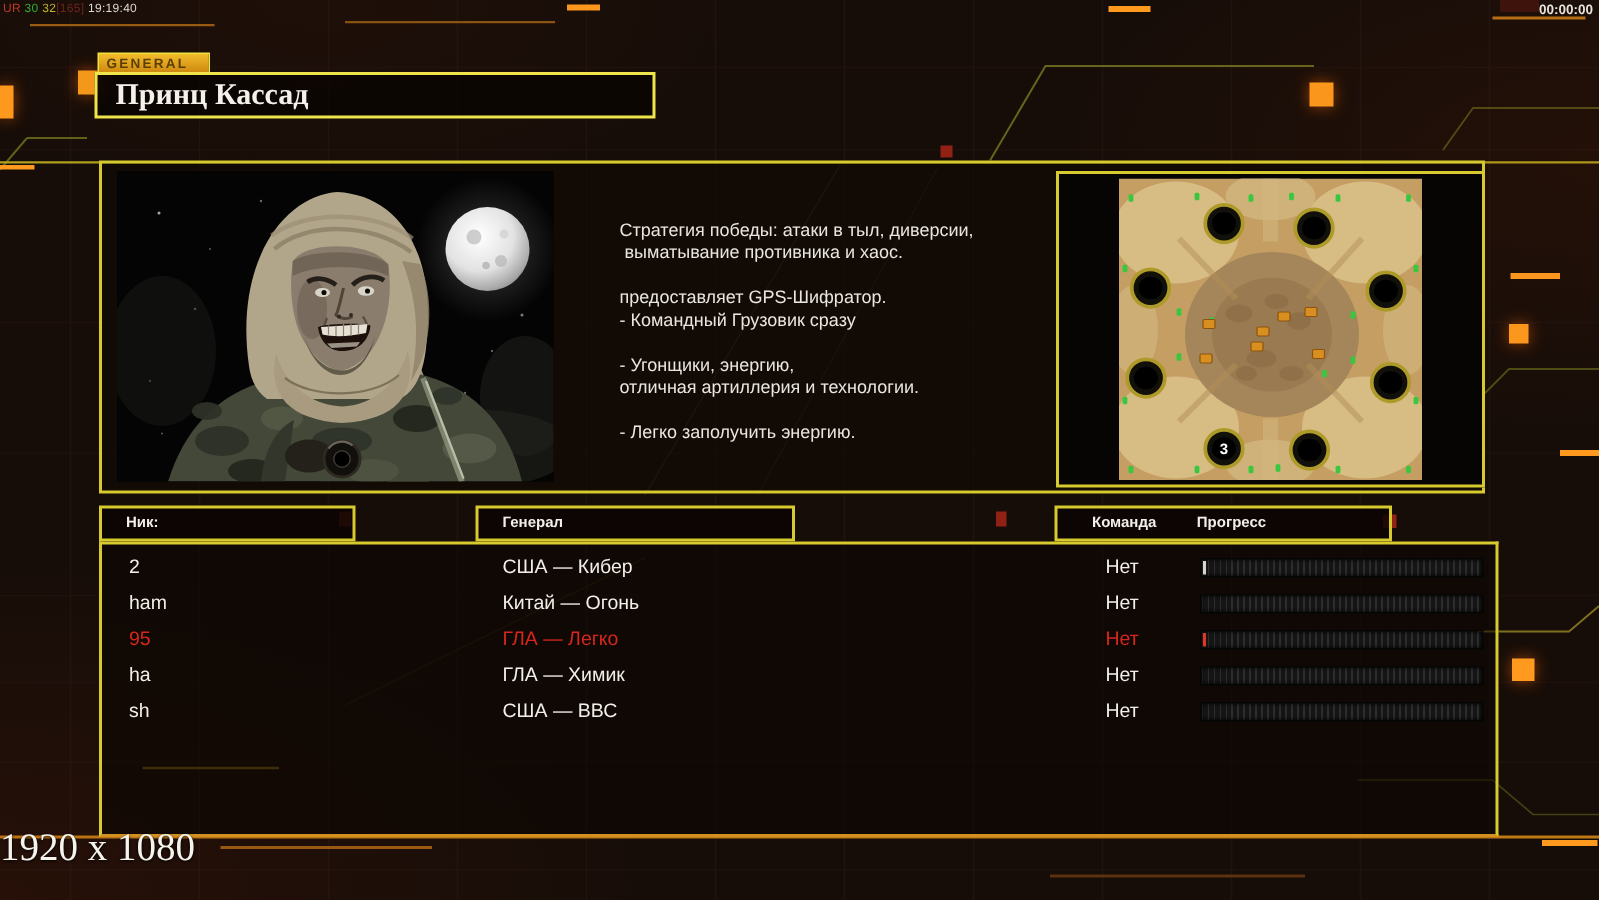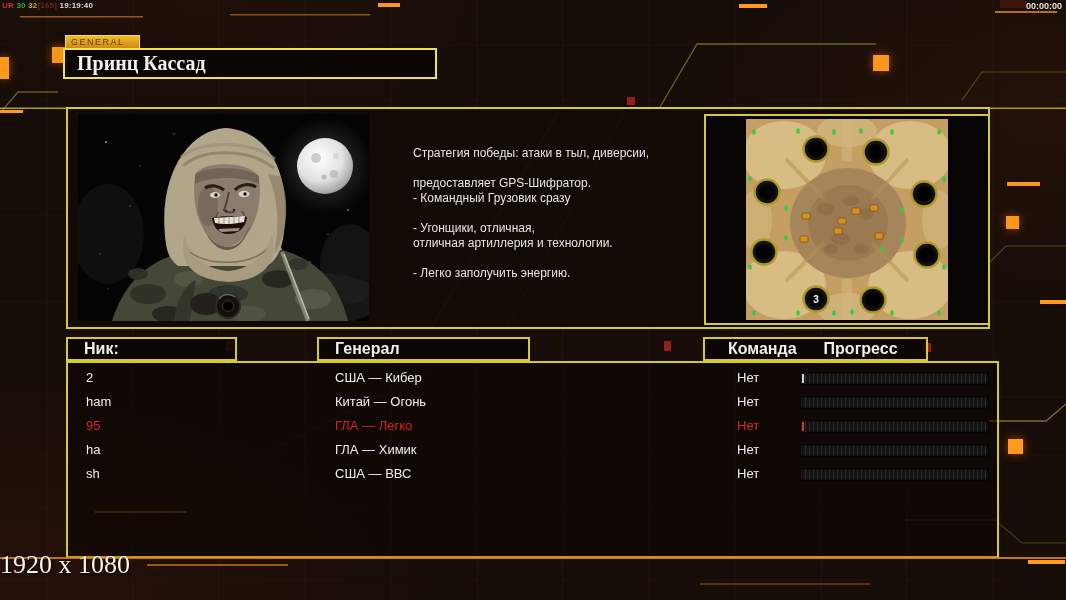--- a/index.html
+++ b/index.html
@@ -13,28 +13,28 @@
     background:
       radial-gradient(620px 320px at 0% 100%, rgba(150,40,10,.12), transparent 70%),
       radial-gradient(520px 260px at 100% 18%, rgba(160,55,10,.09), transparent 70%),
       radial-gradient(400px 200px at 20% 0%, rgba(120,40,10,.08), transparent 70%);
   }
   .abs{position:absolute}
   .ui{z-index:2}
   #decor{position:absolute;left:0;top:0;z-index:0}
 
   
-  #debug-readout{left:2px;top:1px;font-size:8px;font-weight:bold;white-space:pre;letter-spacing:.2px}
+  #debug-readout{left:2px;top:1px;font-size:8px;font-weight:normal;white-space:pre;letter-spacing:.2px}
   #match-time{right:4px;top:1px;font-size:9px;font-weight:bold;color:#e6e2dc}
 
   
   #general-tab{
     left:65px;top:35px;width:68px;height:12px;padding-left:5px;
     background:linear-gradient(180deg,#f2bc2c,#cf8a10);
-    border:1px solid #efe23e;color:#5a3f05;font-size:9px;font-weight:normal;
+    border:1px solid #efe23e;color:#5a3f05;font-size:9px;font-weight:bold;
     letter-spacing:1.5px;line-height:12px;
   }
   #name-box{
     left:63px;top:48px;width:358px;height:27px;padding-left:12px;
     border:2px solid #efe44c;background:rgba(10,5,2,.82);
     color:#f4f1ea;font-size:20px;font-weight:bold;line-height:27px;font-family:Liberation Serif, serif;
   }
 
   
   #info-panel{left:66px;top:107px;width:920px;height:218px;border:2px solid #d6ca2e;background:rgba(12,6,3,.45)}
@@ -42,21 +42,21 @@
   #strategy-text{left:413px;top:146px;width:300px;font-size:12px;line-height:15px;color:#eae6df}
   .strategy-line{min-height:15px;white-space:pre}
 
   
   #minimap-panel{left:704px;top:114px;width:282px;height:207px;border:2px solid #d6ca2e;background:#060504}
   #minimap-svg{left:746px;top:119px}
 
   
   .hdr{
     top:337px;height:20px;border:2px solid #d6ca2e;background:rgba(10,5,2,.85);
-    color:#f2efe8;font-size:16px;font-weight:bold;line-height:20px;
+    color:#f2efe8;font-size:10px;font-weight:bold;line-height:20px;
   }
   #hdr-nick{left:66px;width:151px;padding-left:16px}
   #hdr-general{left:317px;width:193px;padding-left:16px}
   #hdr-team-progress{left:703px;width:198px;padding-left:23px;display:flex;gap:27px}
 
   
   #table-panel{left:66px;top:361px;width:929px;height:193px;border:2px solid #d6ca2e;border-bottom-color:#d29020;background:rgba(10,5,2,.55)}
   #player-rows{position:absolute;left:0;top:3px;width:100%}
   .prow{position:relative;height:24px;font-size:13px;color:#f2efe8}
   .prow.hl{color:#d8261c}
@@ -257,25 +257,26 @@
       <ellipse cx="128" cy="190" rx="16" ry="11" fill="#23211a"></ellipse>
       <circle cx="150" cy="192" r="12" fill="#12100c" stroke="#2e2a22" stroke-width="2"></circle>
       <circle cx="150" cy="192" r="5.5" fill="#000" stroke="#3e382e" stroke-width="1"></circle>
       <path d="M141,185 A11,11 0 0 1 157,183" stroke="#6a6458" stroke-width="1.5" fill="none"></path>
     </g>
   </svg>
 </div>
 
 <div class="abs ui" id="strategy-text">
     <div class="strategy-line">Стратегия победы: атаки в тыл, диверсии,</div>
+    <div class="strategy-line"> выматывание противника и хаос.</div>
     <div class="strategy-line"></div>
     <div class="strategy-line">предоставляет GPS-Шифратор.</div>
     <div class="strategy-line">- Командный Грузовик сразу</div>
     <div class="strategy-line"></div>
-    <div class="strategy-line">- Угонщики, отличная,</div>
+    <div class="strategy-line">- Угонщики, энергию,</div>
     <div class="strategy-line">отличная артиллерия и технологии.</div>
     <div class="strategy-line"></div>
     <div class="strategy-line">- Легко заполучить энергию.</div>
   </div>
 
 <div class="abs ui" id="minimap-panel"></div>
 <svg class="abs ui" id="minimap-svg" width="202" height="201" viewBox="0 0 202 201">
   <rect width="202" height="201" fill="#c49e62"></rect>
   <g>
     <ellipse cx="38" cy="36" rx="42" ry="34" fill="#d9bf88" opacity=".9"></ellipse>

